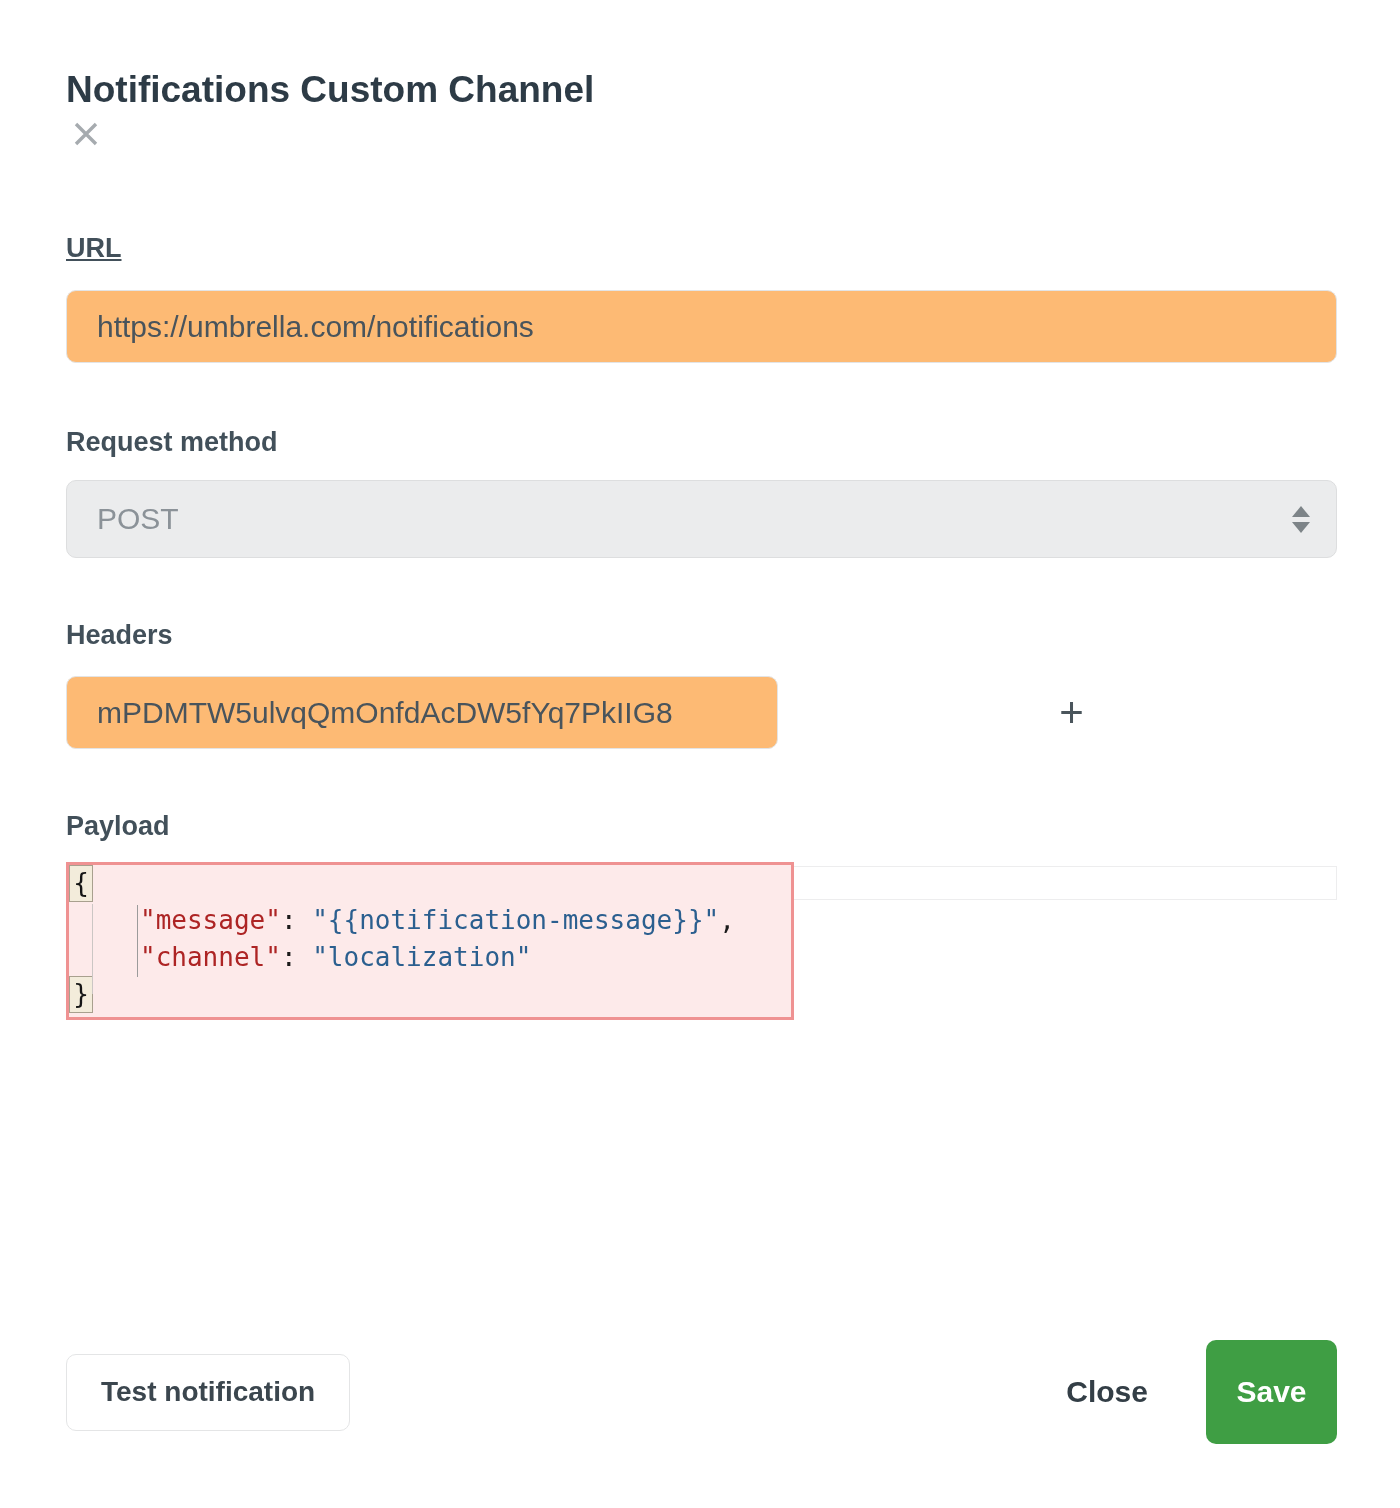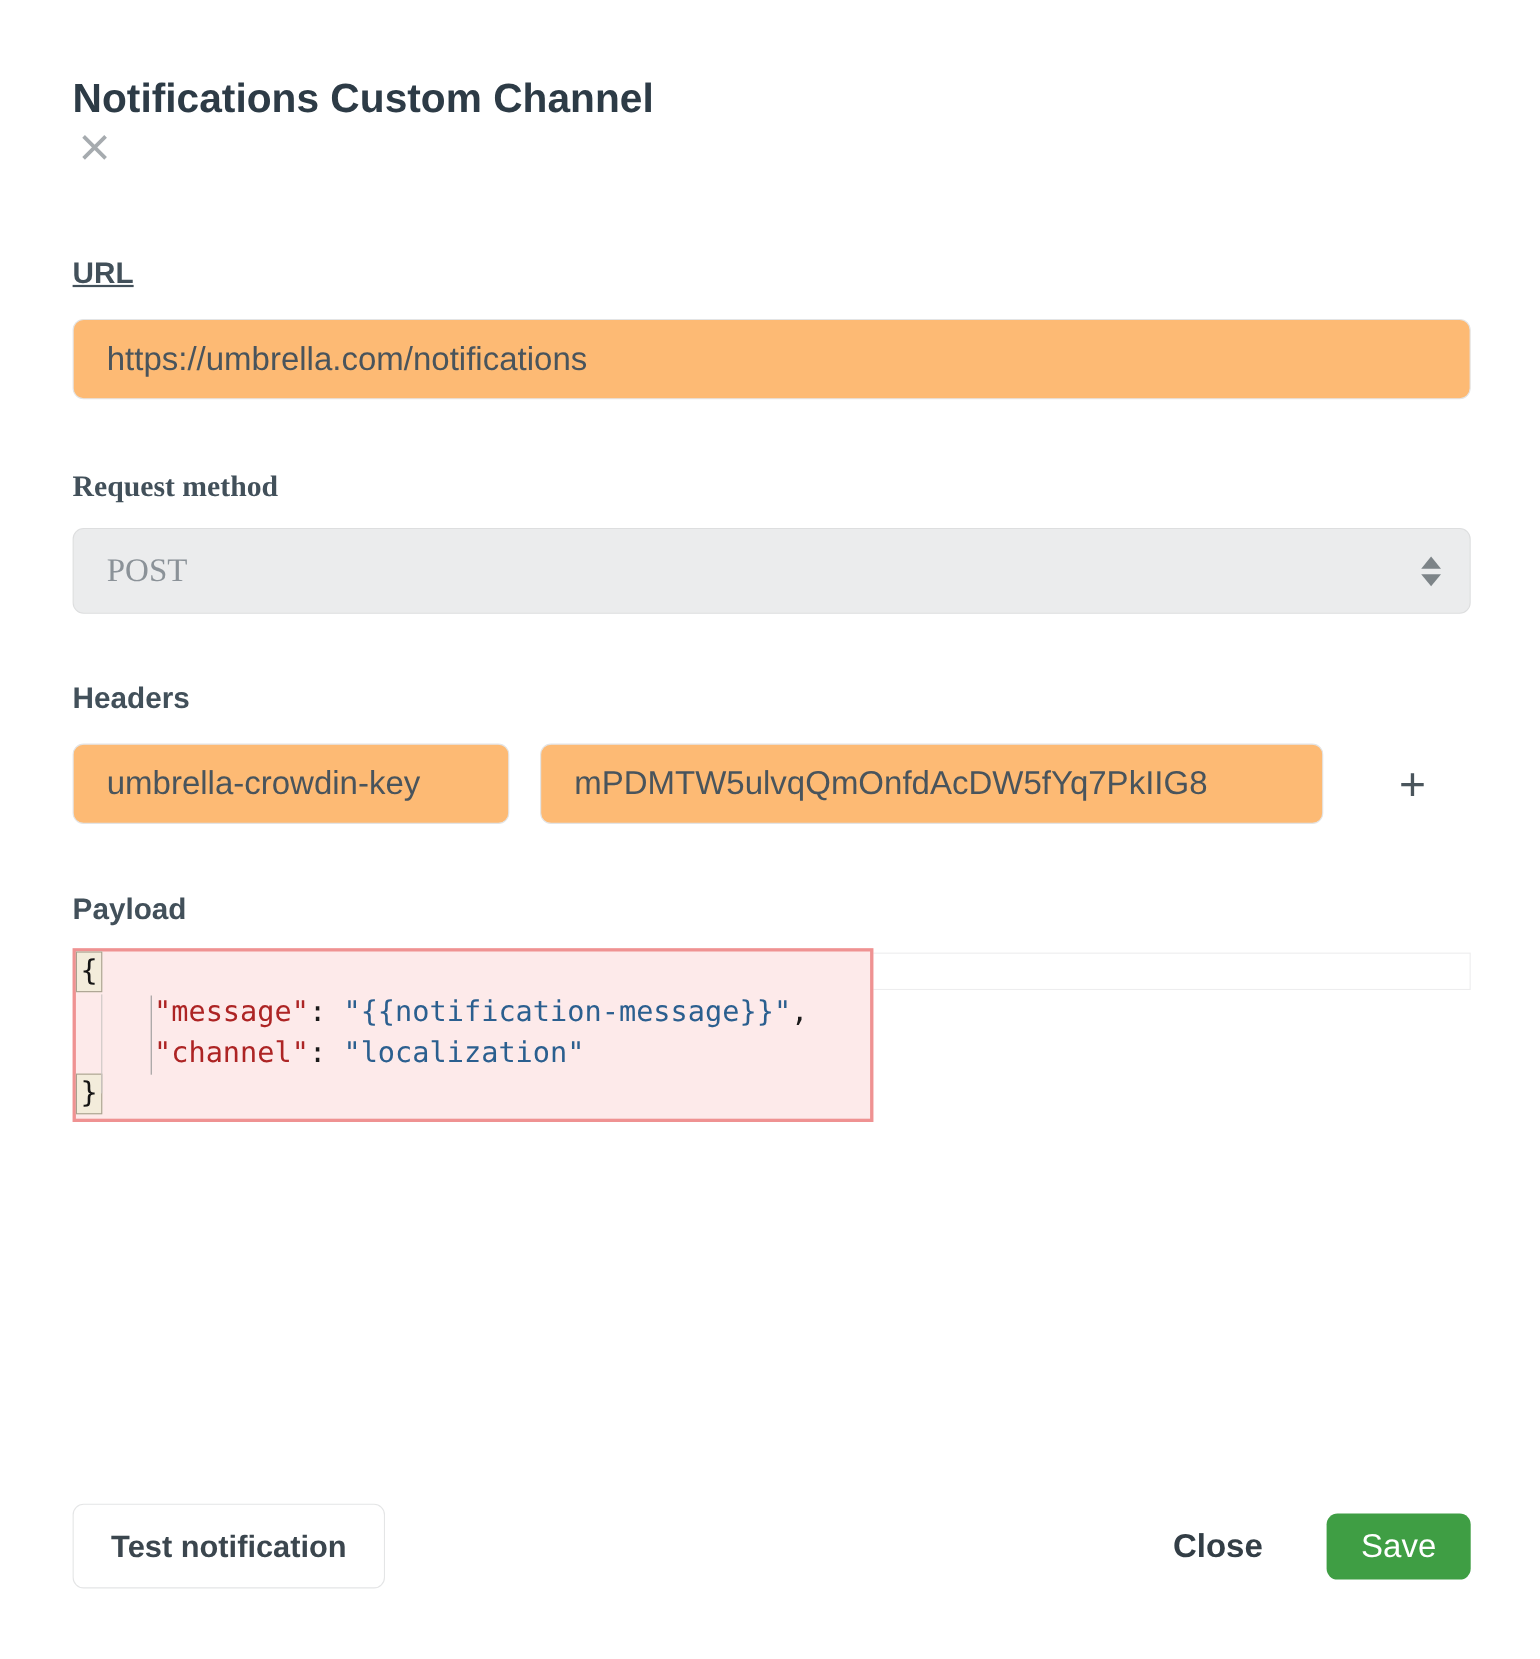--- a/index.html
+++ b/index.html
@@ -28,21 +28,21 @@
     height: 73px; border: 1px solid #e3e4e5; border-radius: 10px;
     padding: 0 30px; font-size: 30px; color: #49545c;
     box-sizing: border-box; outline: none; background: #fdba74; width: 100%;
   }
 
   .url-block { margin-top: 76px; }
   .url-block .field-label { margin-bottom: 26px; text-decoration: underline; }
 
   
   .select-row { display: flex; gap: 48px; margin-top: 64px; }
-  .select-col { flex: 1; font-family: Liberation Serif, serif; }
+  .select-col { flex: 1; }
   .select-box {
     height: 78px; border-radius: 10px; margin-top: 22px;
     display: flex; align-items: center; justify-content: space-between;
     padding: 0 26px 0 30px; font-size: 30px; box-sizing: border-box; cursor: pointer;
   }
   .select-box.disabled { background: #ebeced; border: 1px solid #dddedf; color: #8b9298; }
   .select-box.enabled  { background: #ffffff; border: 1px solid #e3e4e5; color: #46525b; }
   .caret { display: flex; flex-direction: column; gap: 5px; align-items: center; color: #7d8488; }
   .caret i { display: block; width: 0; height: 0; border-left: 9px solid transparent; border-right: 9px solid transparent; }
   .caret .up   { border-bottom: 11px solid currentColor; }
@@ -87,22 +87,22 @@
     position: absolute; left: 66px; right: 63px; bottom: 64px;
     display: flex; justify-content: space-between; align-items: center;
   }
   .test-btn {
     height: 77px; padding: 0 34px; border: 1px solid #e4e5e6; border-radius: 10px;
     background: #fff; font-size: 28px; font-weight: 600; color: #3b464e; cursor: pointer;
   }
   .footer-right { display: flex; align-items: center; gap: 58px; }
   .close-text-btn { background: none; border: none; font-size: 30px; font-weight: 600; color: #333e46; cursor: pointer; padding: 0; }
   .save-btn {
-    width: 131px; height: 60px; border-radius: 10px; border: none;
-    background: #3f9e44; color: #ffffff; font-size: 30px; font-weight: 400; cursor: pointer;
+    width: 131px; height: 104px; border-radius: 10px; border: none;
+    background: #3f9e44; color: #ffffff; font-size: 30px; font-weight: 700; cursor: pointer;
   }
 </style>
 </head>
 <body>
 
 <div class="modal">
 
   <div class="modal-header">
     <h1 class="modal-title">Notifications Custom Channel</h1>
     <button class="close-btn">
@@ -128,21 +128,20 @@
             <i class="up"></i>
             <i class="down"></i>
           </span>
       </div>
     </div>
   </div>
 
   <div class="headers-block">
     <label class="field-label">Headers</label>
     <div class="headers-row">
-      <input class="text-input hk" type="text" value="umbrella-crowdin-key" style="">
       <input class="text-input hv" type="text" value="mPDMTW5ulvqQmOnfdAcDW5fYq7PkIIG8" style="">
       <span class="add-wrap">
         <button class="add-btn">
           <span>+</span>
         </button>
       </span>
     </div>
   </div>
 
   <div class="payload-block">

